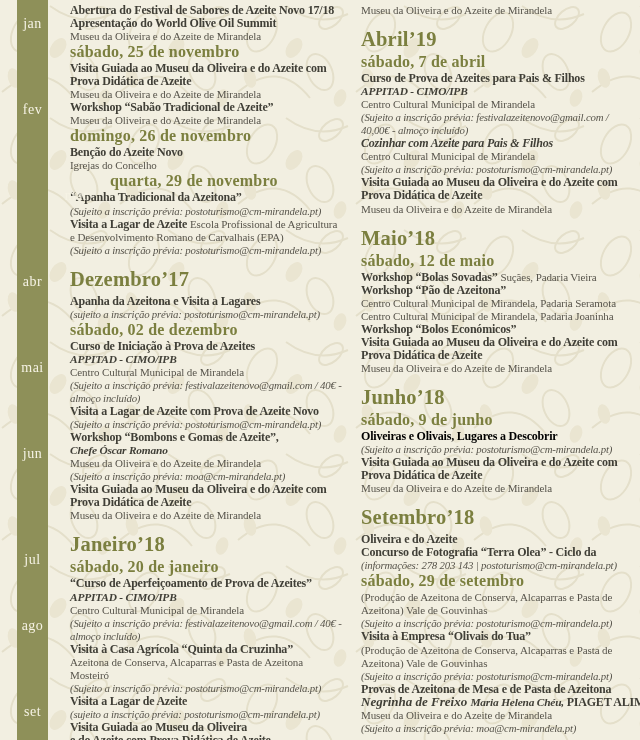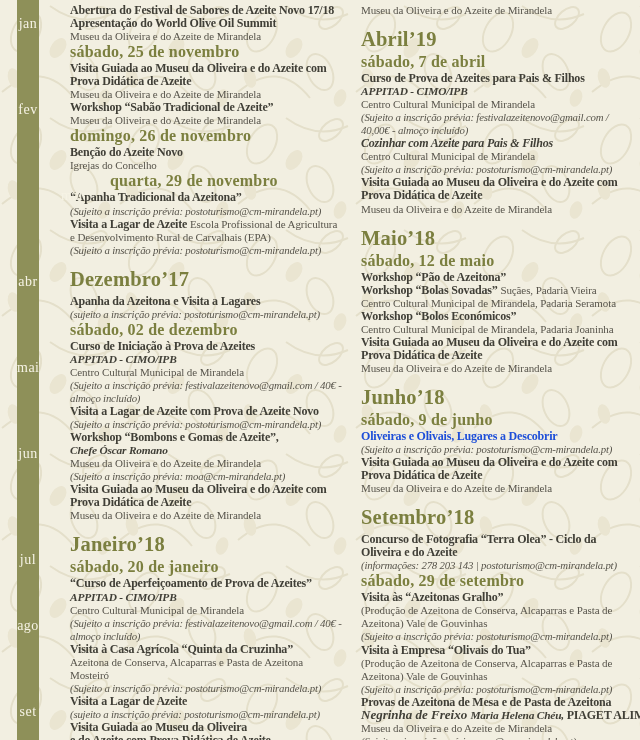--- a/index.html
+++ b/index.html
@@ -4,21 +4,21 @@
 <style>
   html,body{margin:0;padding:0;}
   body{
     width:640px;height:740px;overflow:hidden;position:relative;
     background:#f2efe1;
     font-family:"Liberation Serif","DejaVu Serif",serif;
   }
   #page{position:absolute;inset:0;width:640px;height:740px;overflow:hidden;}
   #pattern-bg{position:absolute;inset:0;z-index:0;}
   #sidebar{
-    position:absolute;left:17px;top:0;width:22px;height:740px;z-index:2;
+    position:absolute;left:17px;top:0;width:31px;height:740px;z-index:2;
   }
   .month{
     position:absolute;left:0;width:100%;text-align:center;
     transform:translateY(-50%);
     font-size:14px;letter-spacing:.5px;
   }
   .col{position:absolute;top:3px;z-index:1;}
   #col-left{left:70px;width:292px;}
   #col-right{left:361px;width:276px;}
   .ln{line-height:11.05px;white-space:nowrap;}
@@ -79,21 +79,21 @@
       <div class="ln"><span class="v" style="color: rgb(87, 84, 75);">Museu da Oliveira e do Azeite de Mirandela</span></div>
       <div class="ln"><span class="t" style="color: rgb(64, 63, 55);">Workshop “Sabão Tradicional de Azeite”</span></div>
       <div class="ln"><span class="v" style="color: rgb(87, 84, 75);">Museu da Oliveira e do Azeite de Mirandela</span></div>
       <div class="ln d"><span class="d" style="color: rgb(123, 127, 63);">domingo, 26 de novembro</span></div>
       <div class="ln"><span class="t" style="color: rgb(64, 63, 55);">Benção do Azeite Novo</span></div>
       <div class="ln"><span class="v" style="color: rgb(87, 84, 75);">Igrejas do Concelho</span></div>
       <div class="ln d"><span class="d" style="color: rgb(123, 127, 63); padding-left: 40px;">quarta, 29 de novembro</span></div>
       <div class="ln"><span class="t" style="color: rgb(64, 63, 55);">“Apanha Tradicional da Azeitona”</span></div>
       <div class="ln"><span class="n" style="color: rgb(87, 84, 75);">(Sujeito a inscrição prévia: postoturismo@cm-mirandela.pt)</span></div>
       <div class="ln"><span class="t" style="color: rgb(64, 63, 55);">Visita a Lagar de Azeite </span><span class="v" style="color: rgb(87, 84, 75);">Escola Profissional de Agricultura</span></div>
-      <div class="ln"><span class="v" style="color: rgb(87, 84, 75);">e Desenvolvimento Rural de Carvalhais (EPA)</span></div>
+      <div class="ln"><span class="v" style="color: rgb(87, 84, 75);">e Desenvolvimento Romano de Carvalhais (EPA)</span></div>
       <div class="ln"><span class="n" style="color: rgb(87, 84, 75);">(Sujeito a inscrição prévia: postoturismo@cm-mirandela.pt)</span></div>
       <div class="ln h"><span class="h" style="color: rgb(123, 127, 63);">Dezembro’17</span></div>
       <div class="ln"><span class="t" style="color: rgb(64, 63, 55);">Apanha da Azeitona e Visita a Lagares</span></div>
       <div class="ln"><span class="n" style="color: rgb(87, 84, 75);">(sujeito a inscrição prévia: postoturismo@cm-mirandela.pt)</span></div>
       <div class="ln d"><span class="d" style="color: rgb(123, 127, 63);">sábado, 02 de dezembro</span></div>
       <div class="ln"><span class="t" style="color: rgb(64, 63, 55);">Curso de Iniciação à Prova de Azeites</span></div>
       <div class="ln"><span class="s" style="color: rgb(64, 63, 55);">APPITAD - CIMO/IPB</span></div>
       <div class="ln"><span class="v" style="color: rgb(87, 84, 75);">Centro Cultural Municipal de Mirandela</span></div>
       <div class="ln"><span class="n" style="color: rgb(87, 84, 75);">(Sujeito a inscrição prévia: festivalazeitenovo@gmail.com / 40€ -</span></div>
       <div class="ln"><span class="n" style="color: rgb(87, 84, 75);">almoço incluído)</span></div>
@@ -132,41 +132,40 @@
       <div class="ln"><span class="n" style="color: rgb(87, 84, 75);">(Sujeito a inscrição prévia: festivalazeitenovo@gmail.com /</span></div>
       <div class="ln"><span class="n" style="color: rgb(87, 84, 75);">40,00€ - almoço incluído)</span></div>
       <div class="ln"><span class="t" style="color: rgb(64, 63, 55); font-style: italic;">Cozinhar com Azeite para Pais &amp; Filhos</span></div>
       <div class="ln"><span class="v" style="color: rgb(87, 84, 75);">Centro Cultural Municipal de Mirandela</span></div>
       <div class="ln"><span class="n" style="color: rgb(87, 84, 75);">(Sujeito a inscrição prévia: postoturismo@cm-mirandela.pt)</span></div>
       <div class="ln"><span class="t" style="color: rgb(64, 63, 55);">Visita Guiada ao Museu da Oliveira e do Azeite com</span></div>
       <div class="ln"><span class="t" style="color: rgb(64, 63, 55);">Prova Didática de Azeite</span></div>
       <div class="ln"><span class="v" style="color: rgb(87, 84, 75);">Museu da Oliveira e do Azeite de Mirandela</span></div>
       <div class="ln h"><span class="h" style="color: rgb(123, 127, 63);">Maio’18</span></div>
       <div class="ln d"><span class="d" style="color: rgb(123, 127, 63);">sábado, 12 de maio</span></div>
+      <div class="ln"><span class="t" style="color: rgb(64, 63, 55);">Workshop “Bolas Sovadas” </span><span class="v" style="color: rgb(87, 84, 75);">Suçães, Padaria Vieira</span></div>
       <div class="ln"><span class="t" style="color: rgb(64, 63, 55);">Workshop “Pão de Azeitona”</span></div>
-      <div class="ln"><span class="t" style="color: rgb(64, 63, 55);">Workshop “Bolas Sovadas” </span><span class="v" style="color: rgb(87, 84, 75);">Suçães, Padaria Vieira</span></div>
       <div class="ln"><span class="v" style="color: rgb(87, 84, 75);">Centro Cultural Municipal de Mirandela, Padaria Seramota</span></div>
+      <div class="ln"><span class="v" style="color: rgb(87, 84, 75);">Centro Cultural Municipal de Mirandela, Padaria Joaninha</span></div>
       <div class="ln"><span class="t" style="color: rgb(64, 63, 55);">Workshop “Bolos Económicos”</span></div>
-      <div class="ln"><span class="v" style="color: rgb(87, 84, 75);">Centro Cultural Municipal de Mirandela, Padaria Joaninha</span></div>
       <div class="ln"><span class="t" style="color: rgb(64, 63, 55);">Visita Guiada ao Museu da Oliveira e do Azeite com</span></div>
       <div class="ln"><span class="t" style="color: rgb(64, 63, 55);">Prova Didática de Azeite</span></div>
       <div class="ln"><span class="v" style="color: rgb(87, 84, 75);">Museu da Oliveira e do Azeite de Mirandela</span></div>
       <div class="ln h"><span class="h" style="color: rgb(123, 127, 63);">Junho’18</span></div>
       <div class="ln d"><span class="d" style="color: rgb(123, 127, 63);">sábado, 9 de junho</span></div>
-      <div class="ln"><span class="t" style="color: #1d4ed8; margin-top: 8px;">Oliveiras e Olivais, Lugares a Descobrir</span></div>
+      <div class="ln"><span class="t" style="color: #000000; margin-top: 8px;">Oliveiras e Olivais, Lugares a Descobrir</span></div>
       <div class="ln"><span class="n" style="color: rgb(87, 84, 75);">(Sujeito a inscrição prévia: postoturismo@cm-mirandela.pt)</span></div>
       <div class="ln"><span class="t" style="color: rgb(64, 63, 55);">Visita Guiada ao Museu da Oliveira e do Azeite com</span></div>
       <div class="ln"><span class="t" style="color: rgb(64, 63, 55);">Prova Didática de Azeite</span></div>
       <div class="ln"><span class="v" style="color: rgb(87, 84, 75);">Museu da Oliveira e do Azeite de Mirandela</span></div>
       <div class="ln h"><span class="h" style="color: rgb(123, 127, 63);">Setembro’18</span></div>
+      <div class="ln"><span class="t" style="color: rgb(64, 63, 55);">Oliveira e do Azeite</span></div>
       <div class="ln"><span class="t" style="color: rgb(64, 63, 55);">Concurso de Fotografia “Terra Olea” - Ciclo da</span></div>
-      <div class="ln"><span class="t" style="color: rgb(64, 63, 55);">Oliveira e do Azeite</span></div>
       <div class="ln"><span class="n" style="color: rgb(87, 84, 75);">(informações: 278 203 143 | postoturismo@cm-mirandela.pt)</span></div>
       <div class="ln d"><span class="d" style="color: rgb(123, 127, 63);">sábado, 29 de setembro</span></div>
-      <div class="ln"><span class="t" style="color: rgb(64, 63, 55);">Visita às “Azeitonas Gralho”</span></div>
       <div class="ln"><span class="v" style="color: rgb(87, 84, 75);">(Produção de Azeitona de Conserva, Alcaparras e Pasta de</span></div>
       <div class="ln"><span class="v" style="color: rgb(87, 84, 75);">Azeitona) Vale de Gouvinhas</span></div>
       <div class="ln"><span class="n" style="color: rgb(87, 84, 75);">(Sujeito a inscrição prévia: postoturismo@cm-mirandela.pt)</span></div>
       <div class="ln"><span class="t" style="color: rgb(64, 63, 55);">Visita à Empresa “Olivais do Tua”</span></div>
       <div class="ln"><span class="v" style="color: rgb(87, 84, 75);">(Produção de Azeitona de Conserva, Alcaparras e Pasta de</span></div>
       <div class="ln"><span class="v" style="color: rgb(87, 84, 75);">Azeitona) Vale de Gouvinhas</span></div>
       <div class="ln"><span class="n" style="color: rgb(87, 84, 75);">(Sujeito a inscrição prévia: postoturismo@cm-mirandela.pt)</span></div>
       <div class="ln"><span class="t" style="color: rgb(64, 63, 55);">Provas de Azeitona de Mesa e de Pasta de Azeitona</span></div>
       <div class="ln"><span class="si" style="color: rgb(64, 63, 55);">Negrinha de Freixo </span><span class="s" style="color: rgb(64, 63, 55);">Maria Helena Chéu, </span><span class="t" style="color: rgb(64, 63, 55);">PIAGET ALIMENTAR</span></div>
       <div class="ln"><span class="v" style="color: rgb(87, 84, 75);">Museu da Oliveira e do Azeite de Mirandela</span></div>

